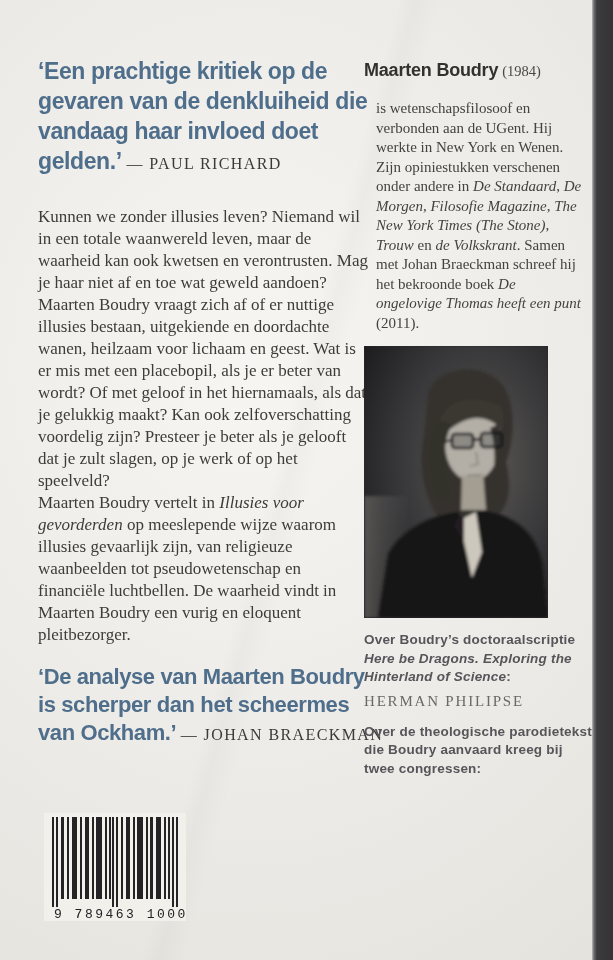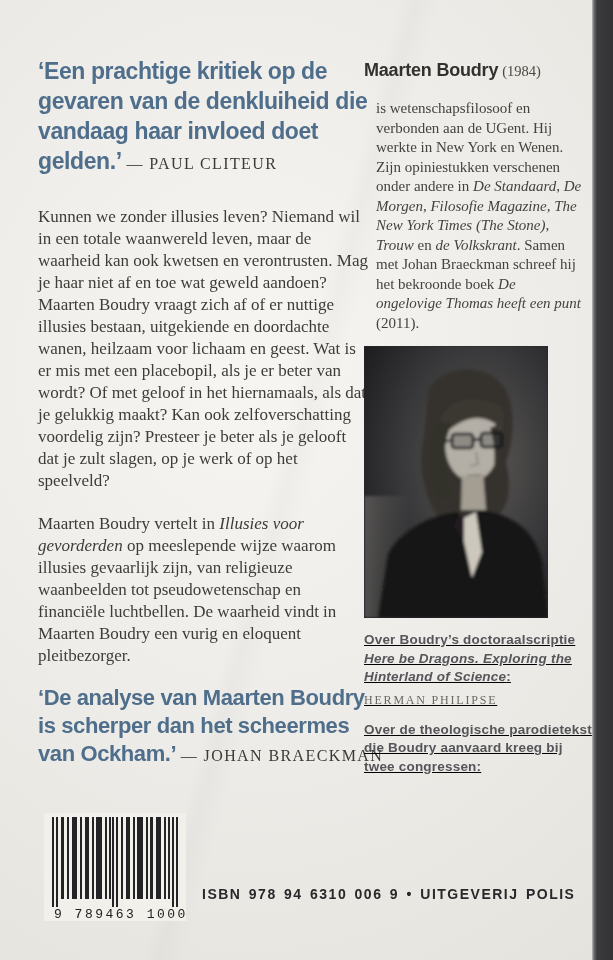--- a/index.html
+++ b/index.html
@@ -39,52 +39,52 @@
     font-size:16px;letter-spacing:1.4px;
     color:#3c3a34;
     white-space:nowrap;
   }
   .body-par{
     font-size:17px;line-height:22px;
     color:#3e3c37;
     margin:0;
   }
   .body-par.first{margin-top:27px;}
-  .body-par.second{margin-top:21px;}
+  .body-par.second{}
   .quote-blue.bottom{margin-top:17px;font-size:22px;line-height:28px;width:348px;}
   .it{font-style:italic;}
   
   .col-right{position:absolute;left:364px;top:60px;width:230px;}
   .author-head{margin:0 0 18px 0;}
   .author-name{
     font-family:"Liberation Sans", sans-serif;
     font-weight:bold;font-size:18px;letter-spacing:-0.2px;
     color:#33312d;
   }
   .author-year{font-size:14.5px;color:#4a4843;}
   .bio{
     font-size:15px;line-height:19.5px;
     color:#45433e;margin:12px;
   }
   .photo{display:block;margin-top:13px;}
-  .blurb{margin-top:13px;text-decoration:underline;}
+  .blurb{margin-top:13px;}
   .blurb + .blurb{margin-top:13px;}
   .blurb-intro{
     font-family:"Liberation Sans", sans-serif;
     font-weight:bold;
     font-size:13.5px;line-height:18.5px;
     letter-spacing:0.2px;
     color:#55555a;margin:0;
   }
   .blurb-quote{
     font-size:15.5px;line-height:20.5px;
     color:#45433e;margin:7px 0 0 0;
   }
   .blurb-attrib{
-    font-size:12px;letter-spacing:1.8px;
+    font-size:15px;letter-spacing:1.8px;
     color:#6b6963;margin:6px 0 0 0;
   }
   
   .barcode-wrap{position:absolute;left:44px;top:813px;}
   .isbn-line{
     position:absolute;left:202px;top:886px;
     font-family:"Liberation Sans", sans-serif;
     font-weight:bold;font-size:14px;
     letter-spacing:1.5px;word-spacing:2px;
     color:#28282a;
@@ -95,21 +95,21 @@
     fill:#222224;
   }
 </style>
 </head>
 <body>
 
 <div class="scene">
   <div class="cover">
 
     <div class="col-left">
-      <p class="quote-blue"><span>‘Een prachtige kritiek op de gevaren van de denkluiheid die vandaag haar invloed doet gelden.’</span> <span class="attrib">— PAUL CLITEUR</span></p>
+      <p class="quote-blue"><span>‘Een prachtige kritiek op de gevaren van de denkluiheid die vandaag haar invloed doet gelden.’</span> <span class="attrib">— PAUL RICHARD</span></p>
 
       <p class="body-par first">Kunnen we zonder illusies leven? Niemand wil in een totale waanwereld leven, maar de waarheid kan ook kwetsen en verontrusten. Mag je haar niet af en toe wat geweld aandoen? Maarten Boudry vraagt zich af of er nuttige illusies bestaan, uitgekiende en doordachte wanen, heilzaam voor lichaam en geest. Wat is er mis met een placebopil, als je er beter van wordt? Of met geloof in het hiernamaals, als dat je gelukkig maakt? Kan ook zelfoverschatting voordelig zijn? Presteer je beter als je gelooft dat je zult slagen, op je werk of op het speelveld?</p>
 
       <p class="body-par second"><span>Maarten Boudry vertelt in </span><span class="it">Illusies voor gevorderden</span><span> op meeslepende wijze waarom illusies gevaarlijk zijn, van religieuze waanbeelden tot pseudowetenschap en financiële luchtbellen. De waarheid vindt in Maarten Boudry een vurig en eloquent pleitbezorger.</span></p>
 
       <p class="quote-blue bottom"><span>‘De analyse van Maarten Boudry is scherper dan het scheermes van Ockham.’</span> <span class="attrib">— JOHAN BRAECKMAN</span></p>
     </div>
 
     <div class="col-right">
       <p class="author-head"><span class="author-name">Maarten Boudry</span> <span class="author-year">(1984)</span></p>
@@ -203,18 +203,17 @@
           <rect x="102" y="4" width="2" height="82"></rect>
           <rect x="106" y="4" width="3" height="82"></rect>
           <rect x="112" y="4" width="5" height="82"></rect>
           <rect x="120" y="4" width="2" height="82"></rect>
           <rect x="124" y="4" width="2" height="82"></rect>
         </g>
         <text class="barcode-digits" x="10" y="105">9 789463 100069</text>
       </svg>
     </div>
 
-    <div class="isbn-line">ISBN 978 94 6310 006 9  •  UITGEVERIJ POLIS</div>
 
   </div>
 
   <div class="edge"></div>
 </div>
 
 </body></html>

